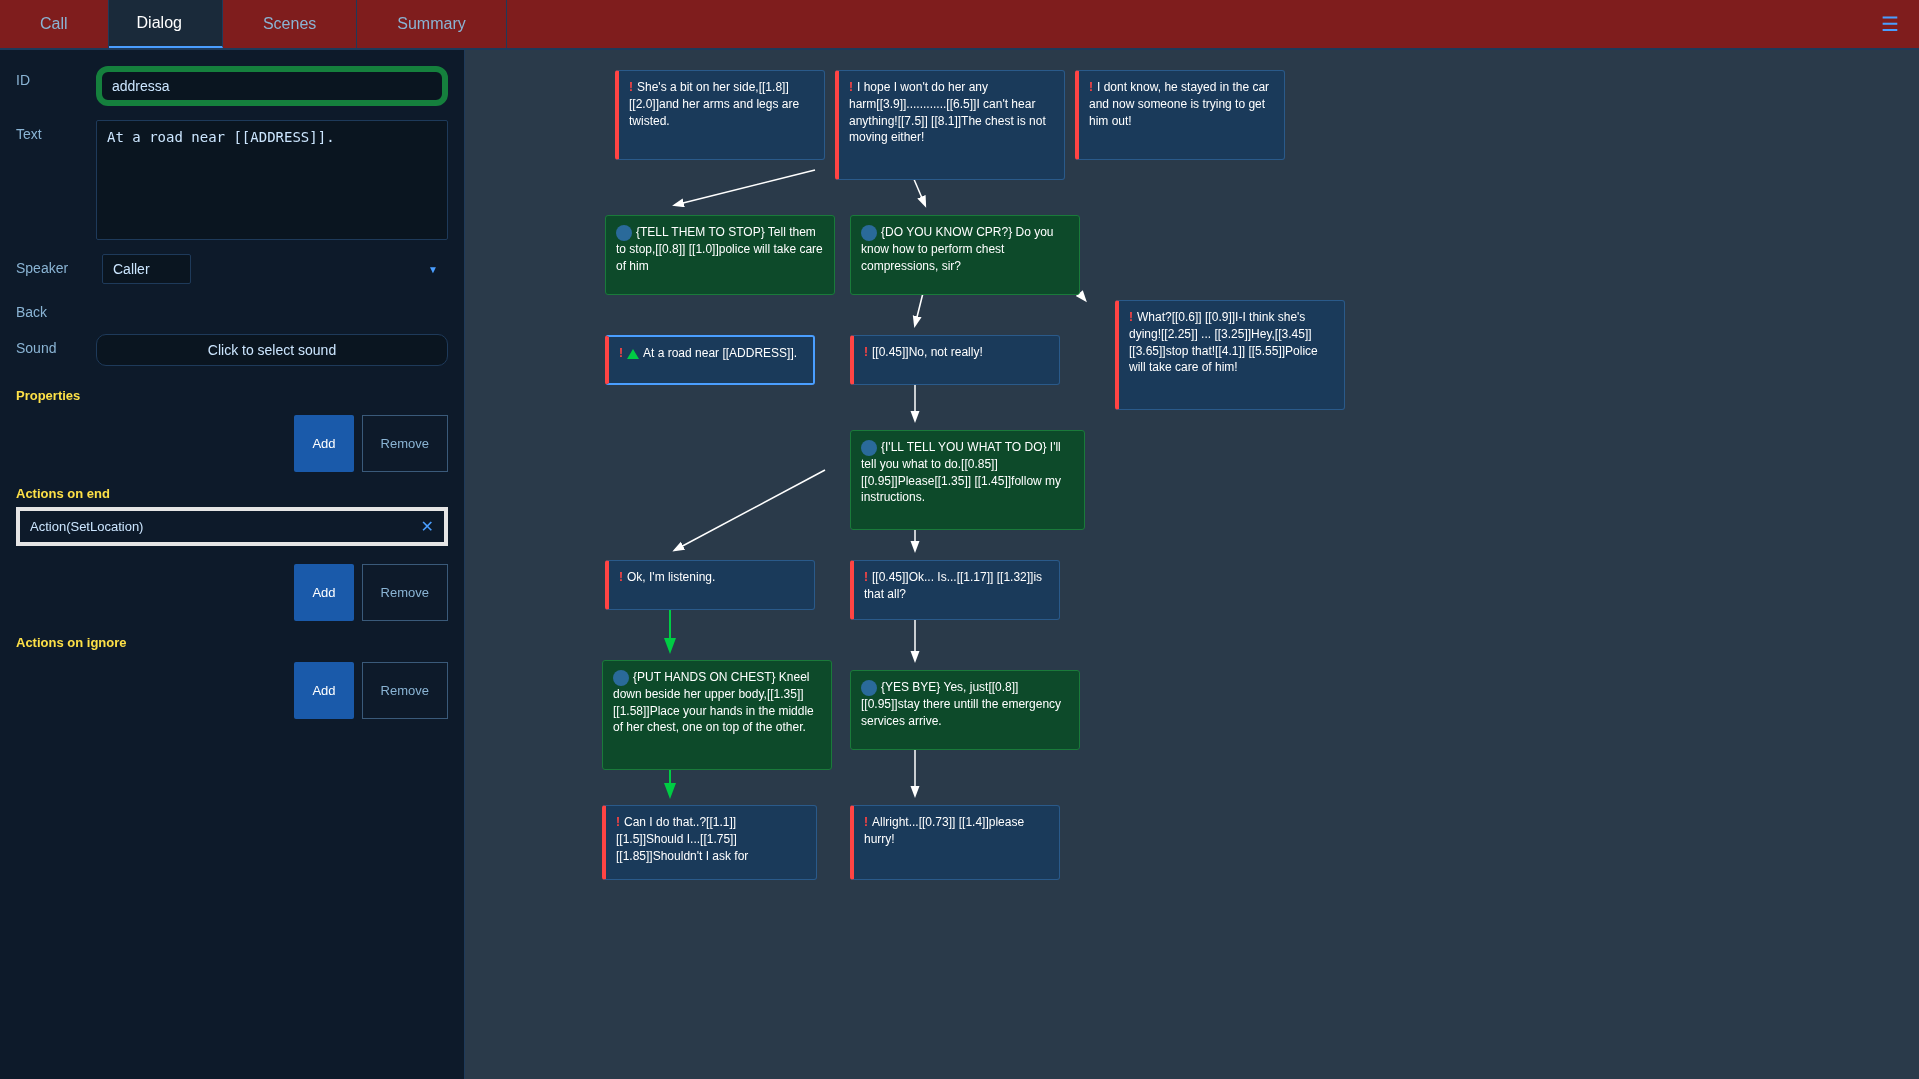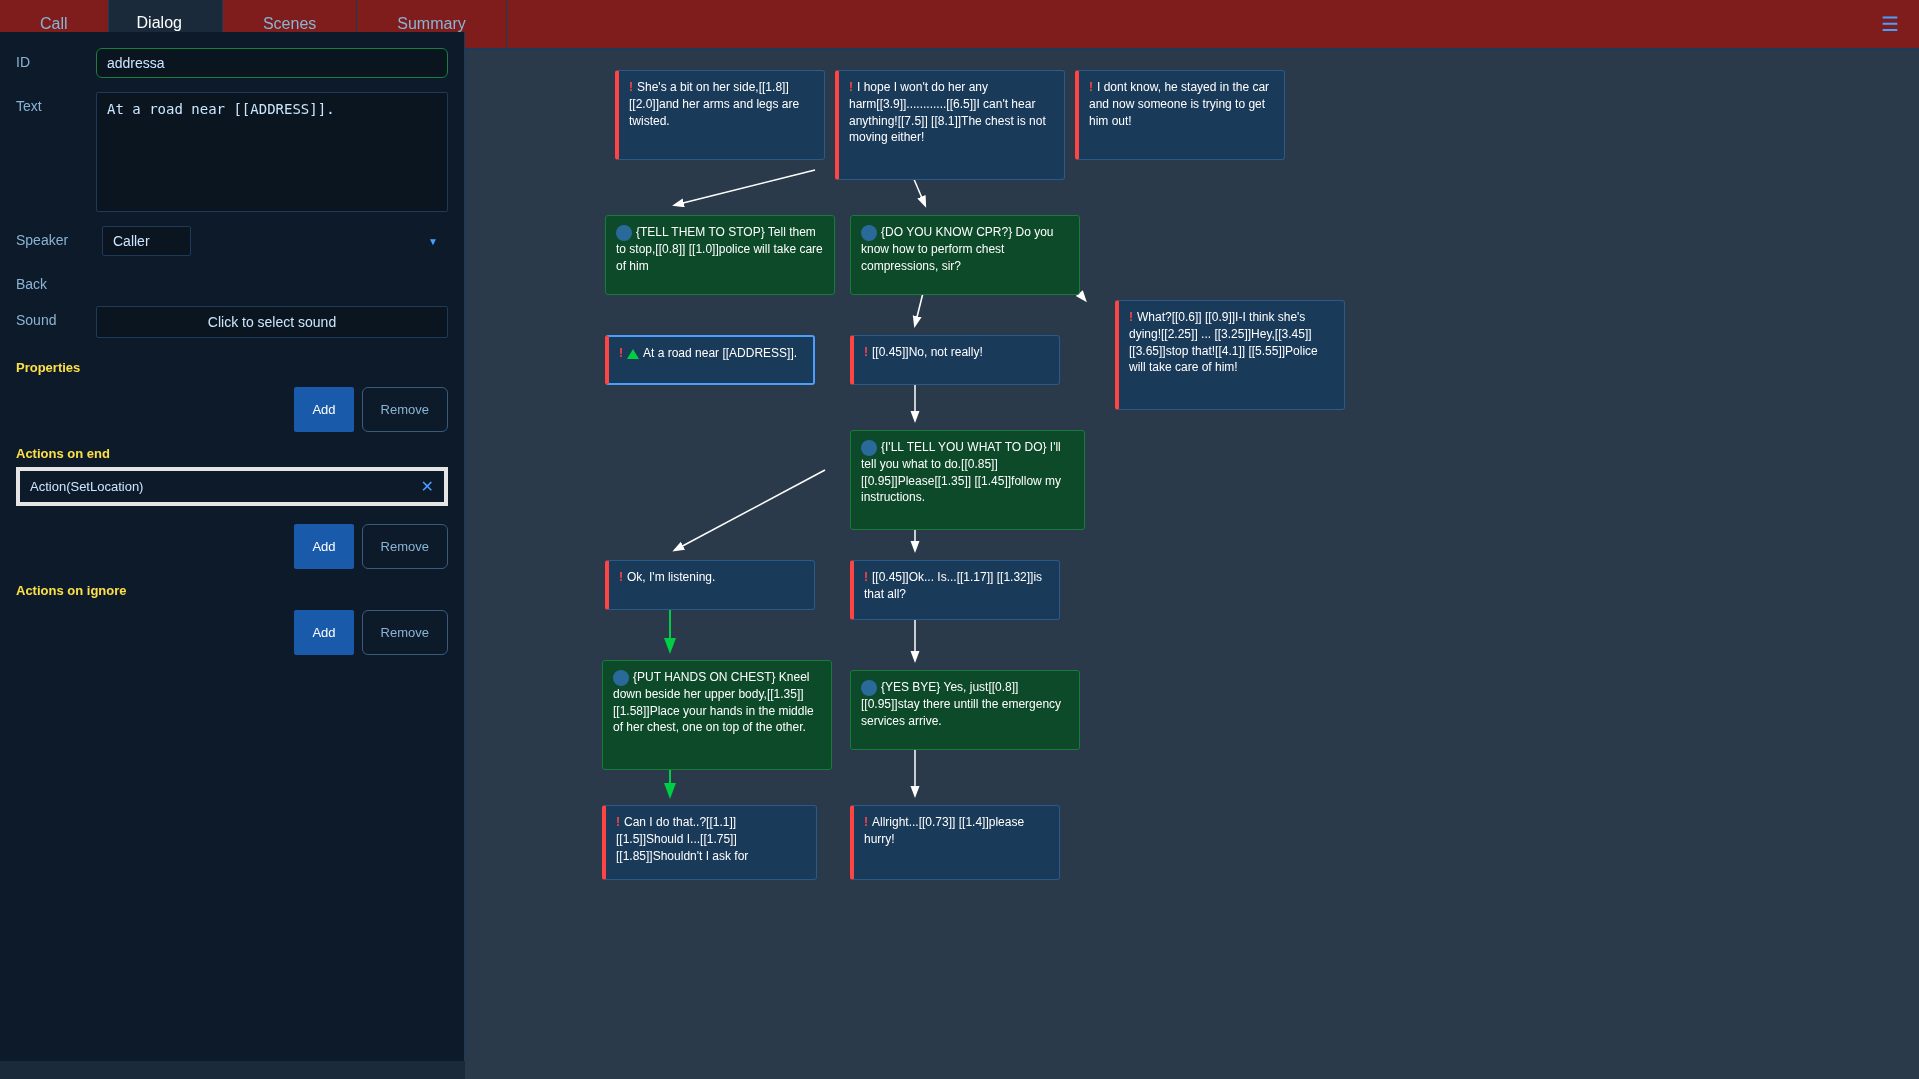--- a/index.html
+++ b/index.html
@@ -40,21 +40,21 @@
       margin-left: auto;
       padding: 0 20px;
       color: #4a9eff;
       font-size: 20px;
       cursor: pointer;
     }
 
     
     .left-panel {
       position: absolute;
-      top: 32px;
+      top: 50px;
       left: 0;
       width: 465px;
       height: calc(1079px - 50px);
       background: #0d1a2a;
       border-right: 1px solid #1e3a5a;
       overflow-y: auto;
       padding: 16px;
     }
 
     .field-row {
@@ -65,25 +65,25 @@
     .field-label {
       width: 80px;
       font-size: 14px;
       color: #8ab4d4;
       padding-top: 6px;
       flex-shrink: 0;
     }
     .field-input {
       flex: 1;
       background: #0a1520;
-      border: 1px solid #15803d;
+      border: 6px solid #15803d;
       color: #cce6ff;
       padding: 6px 10px;
       font-size: 14px;
-      border-radius: 6px;
+      border-radius: 12px;
       outline: none;
     }
     .field-textarea {
       flex: 1;
       background: #0a1520;
       border: 1px solid #1e3a5a;
       color: #cce6ff;
       padding: 8px 10px;
       font-size: 14px;
       border-radius: 2px;
@@ -119,21 +119,21 @@
       font-size: 10px;
       pointer-events: none;
     }
     .sound-btn {
       flex: 1;
       background: #0a1520;
       border: 1px solid #1e3a5a;
       color: #cce6ff;
       padding: 7px 10px;
       font-size: 14px;
-      border-radius: 2px;
+      border-radius: 10px;
       cursor: pointer;
       text-align: center;
     }
 
     .section-header {
       font-size: 13px;
       color: #fde047;
       padding: 8px 0 6px 0;
       font-weight: bold;
     }
@@ -149,23 +149,23 @@
       border: none;
       padding: 5px 18px;
       font-size: 13px;
       border-radius: 2px;
       cursor: pointer;
     }
     .btn-remove {
       background: transparent;
       color: #8ab4d4;
       border: 1px solid #3a5a7a;
-      padding: 14px 18px;
+      padding: 20px 18px;
       font-size: 13px;
-      border-radius: 6px;
+      border-radius: 0;
       cursor: pointer;
     }
 
     .action-row {
       display: flex;
       align-items: center;
       justify-content: space-between;
       background: #0d1a2a;
       border: 4px solid #e5e5e5;
       padding: 6px 10px;

